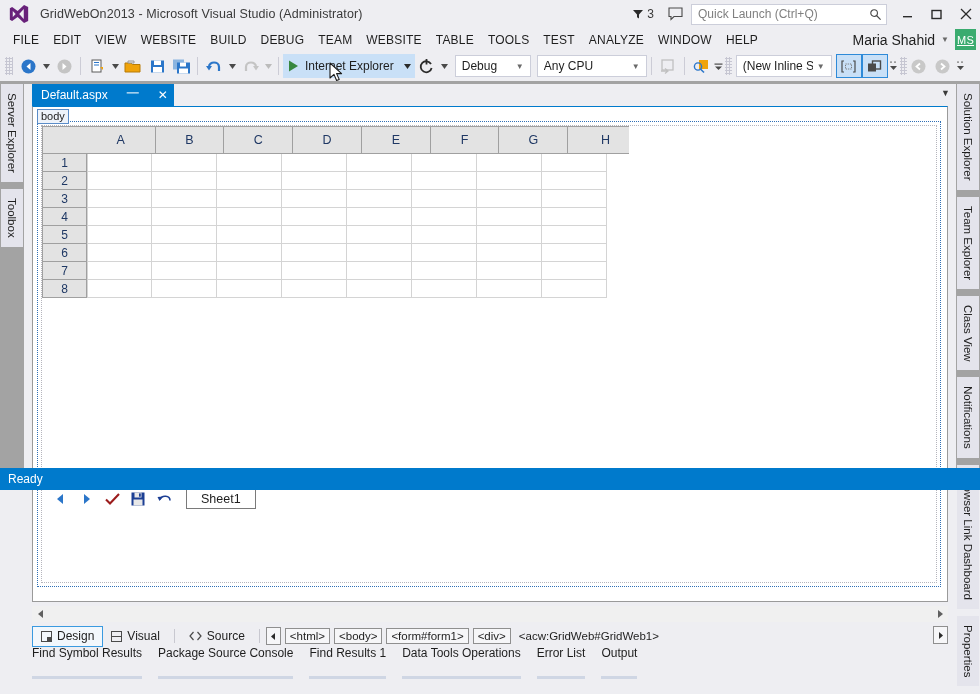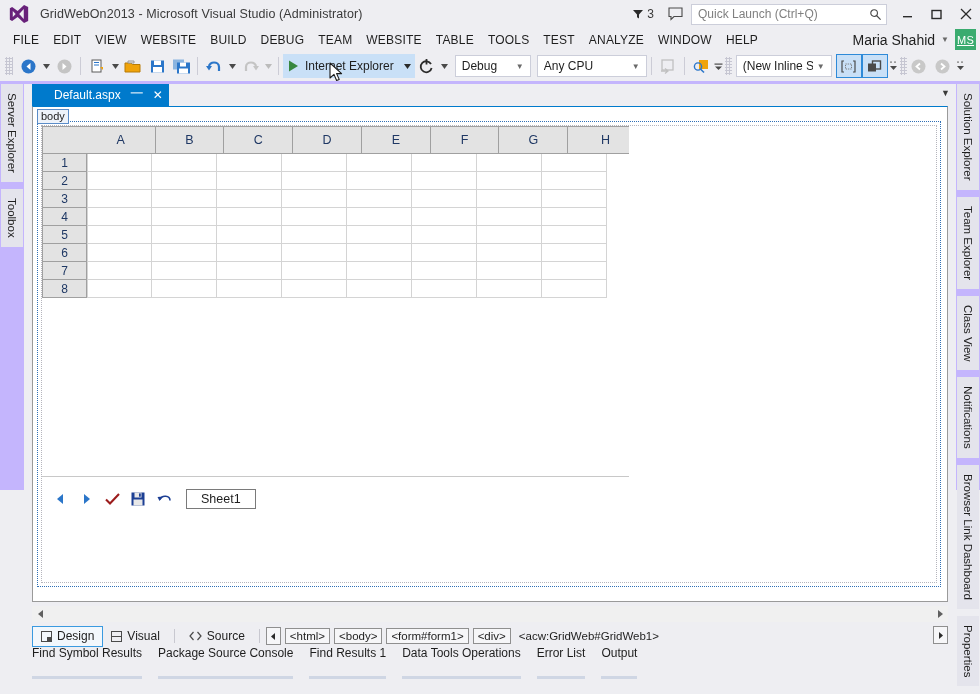--- a/index.html
+++ b/index.html
@@ -4,21 +4,21 @@
 <style>
   * { box-sizing: border-box; margin: 0; padding: 0; }
   html, body {
     width: 980px; height: 694px;
     font-family: "Liberation Sans", sans-serif;
     font-size: 12px;
     background: #eeeef2;
     overflow: hidden;
     color: #1e1e1e;
   }
-  #app { position: relative; width: 980px; height: 490px; background: #c4b5fd; }
+  #app { position: relative; width: 980px; height: 490px; background: #a3a3a3; }
 
   
   .titlebar {
     position: absolute; left: 0; top: 0; width: 980px; height: 28px;
     background: #eeeef2; display: flex; align-items: center;
   }
   .vs-logo { width: 22px; height: 22px; margin-left: 8px; display: block; }
   .app-title {
     margin-left: 10px; font-size: 12.5px; color: #3a3a3a; letter-spacing: .1px;
   }
@@ -119,21 +119,21 @@
   }
 
   
   .editor-wrap {
     position: absolute; left: 24px; top: 84px; width: 932px; height: 556px;
     background: #eeeef2;
   }
   .tabstrip { position: relative; height: 22px; }
   .doc-tab {
     position: absolute; left: 8px; top: 0; height: 22px; background: #007acc; color: #fff;
-    display: flex; align-items: center; padding: 0 6px 0 22px; gap: 10px; font-size: 12px;
+    display: flex; align-items: center; padding: 0 6px 0 9px; gap: 19px; font-size: 12px;
   }
   .doc-tab .pin, .doc-tab .close { font-size: 12px; line-height: 1; }
   .tab-overflow {
     position: absolute; right: 6px; top: 4px; color: #3a3a3a; font-size: 9px;
   }
   .designer {
     position: absolute; left: 8px; top: 22px; width: 916px; height: 496px;
     background: #fff; border: 1px solid #9a9a9a; border-top: 1px solid #007acc;
     overflow: hidden;
   }
@@ -746,18 +746,21 @@
 
   <div class="bottom-tabs">
     <div class="btab">Find Symbol Results</div>
     <div class="btab">Package Source Console</div>
     <div class="btab">Find Results 1</div>
     <div class="btab">Data Tools Operations</div>
     <div class="btab">Error List</div>
     <div class="btab">Output</div>
   </div>
 
+  <div class="statusbar">
+    <span>Ready</span>
+  </div>
 
   <svg class="cursor" width="16" height="22" viewBox="0 0 16 22">
     <path d="M1 1 L1 16 L5 12.4 L7.6 18.5 L10.2 17.4 L7.6 11.6 L12.6 11.6 Z" fill="#ffffff" stroke="#1a1a1a" stroke-width="1.1" stroke-linejoin="round"></path>
   </svg>
 
 </div>
 
 </body></html>

